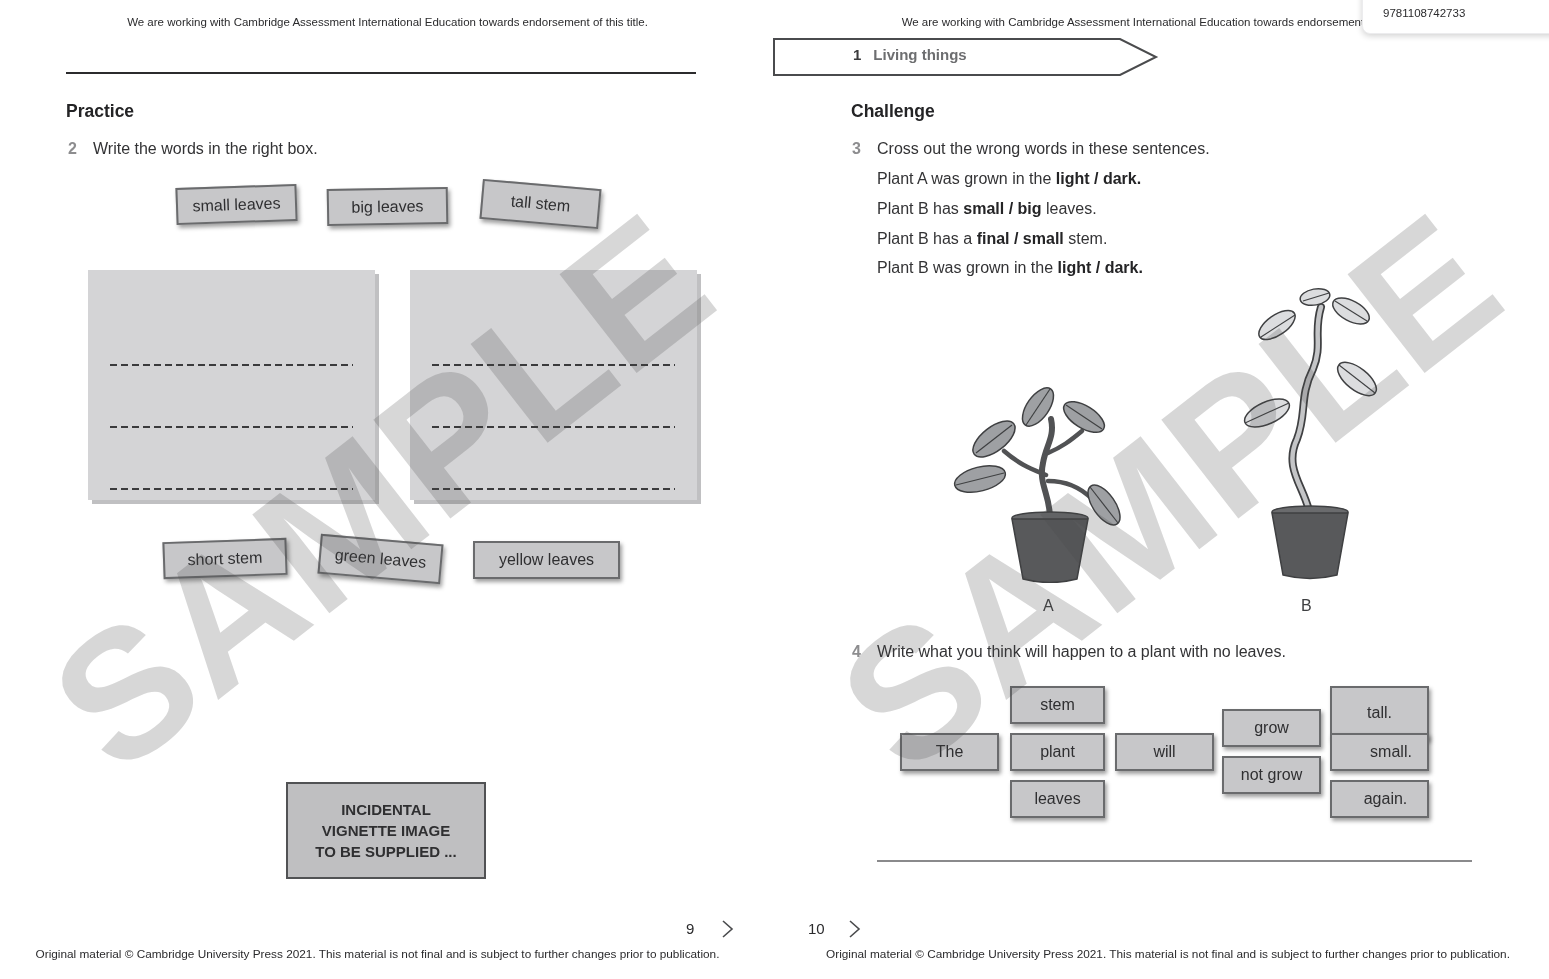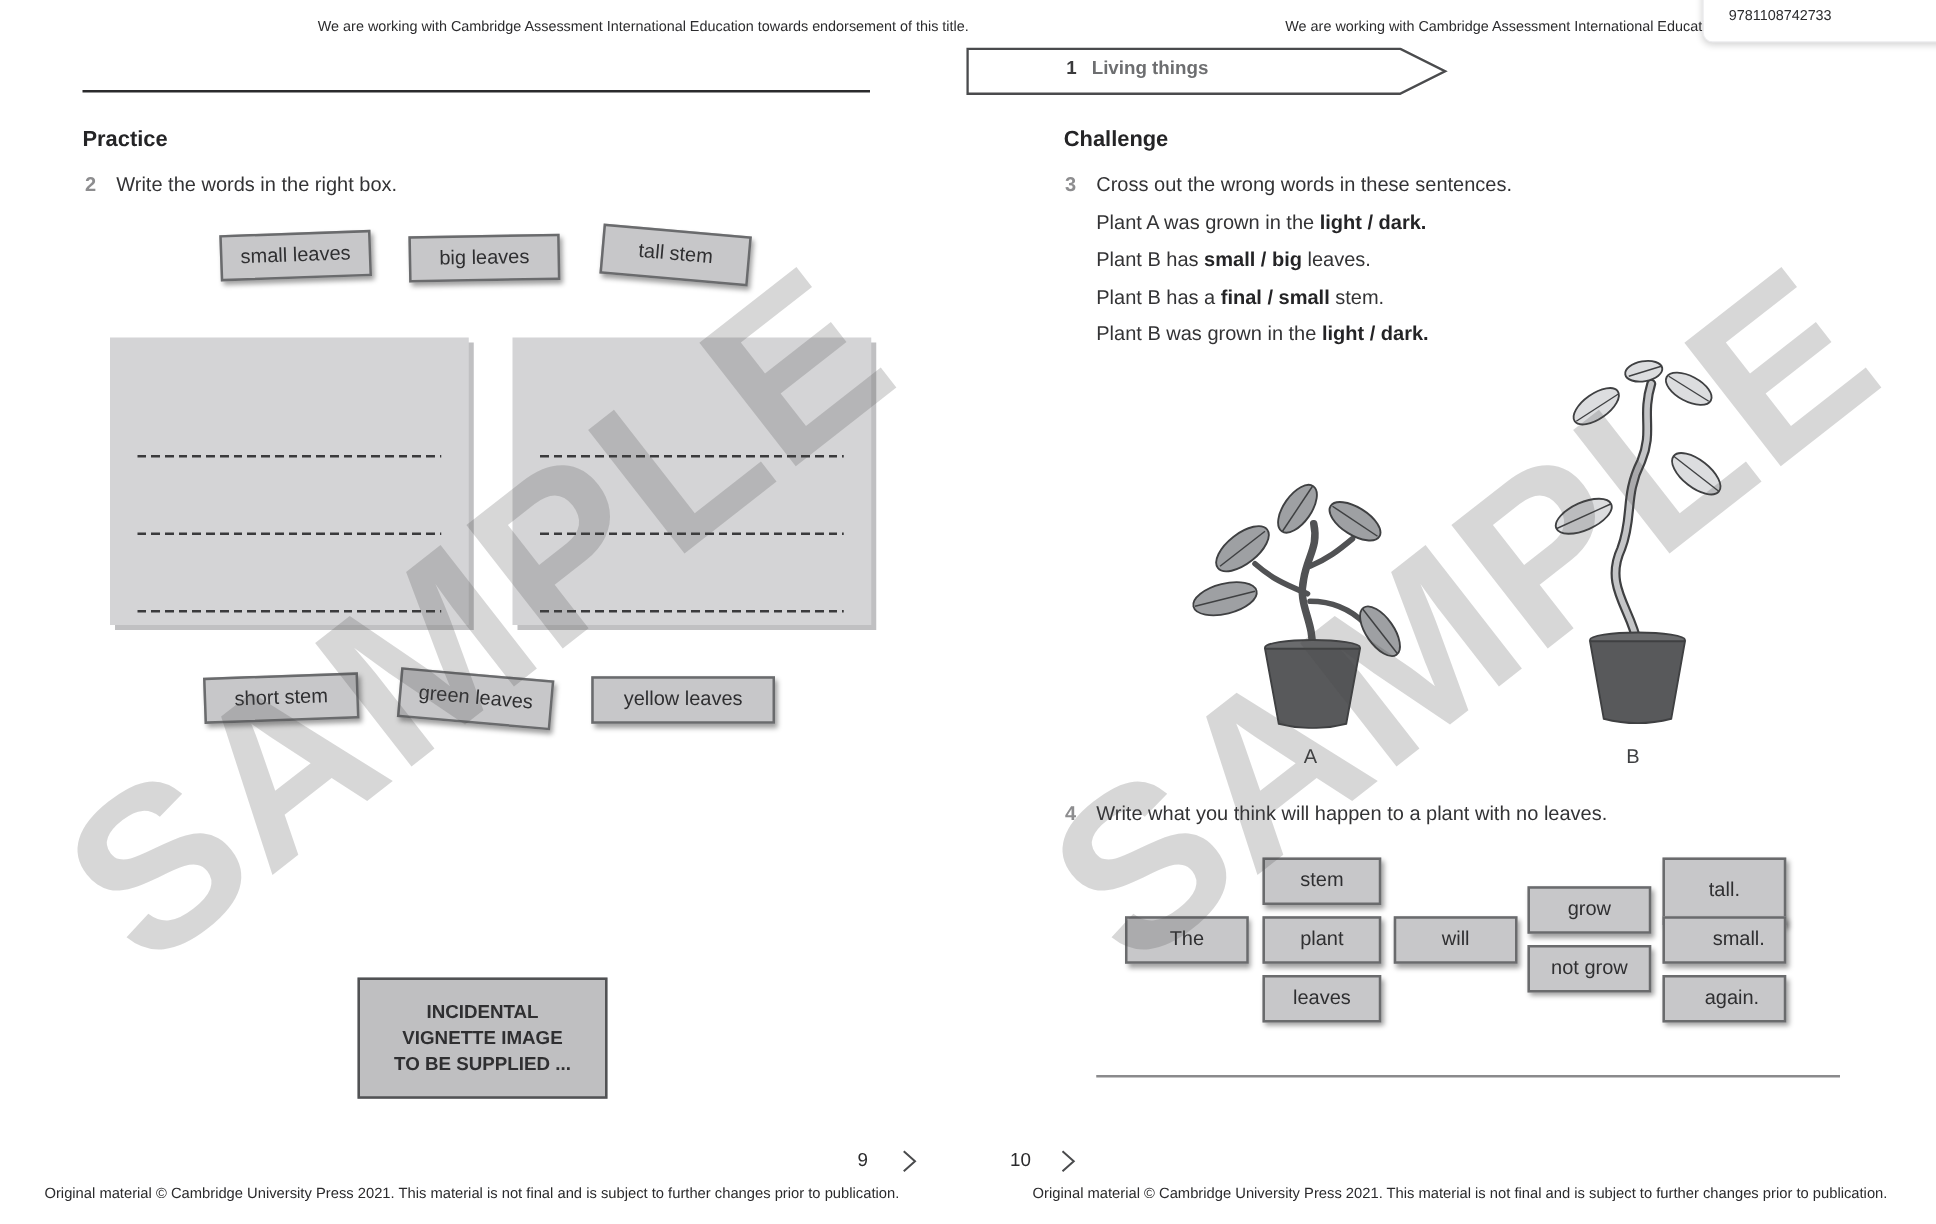--- a/index.html
+++ b/index.html
@@ -2,21 +2,21 @@
 <html><head>
 <meta charset="utf-8">
 <style>
   * { margin:0; padding:0; box-sizing:border-box; }
   html,body { width:1549px; height:979px; }
   body {
     position:relative; width:1549px; height:979px; overflow:hidden;
     background:#ffffff; font-family:"Liberation Sans", sans-serif; color:#3a3a3c;
   }
   .abs { position:absolute; }
-  .endorse { font-size:11.5px; color:#2b2b2d; text-align:right; }
+  .endorse { font-size:11.5px; color:#2b2b2d; text-align:center; }
   .secref { font-size:13px; font-weight:700; color:#2b2b2d; text-align:right; }
   .rule { border-top:2px solid #2b2b2d; }
   .h-section { font-size:17.5px; font-weight:700; color:#242426; }
   .qnum { font-size:16px; font-weight:700; color:#8d8d8f; }
   .qtext { font-size:16px; color:#333335; }
   .tile {
     position:absolute; display:flex; align-items:center; justify-content:center;
     background:#c7c7c9; border:2px solid #6a6b6d; color:#2f2f31; font-size:16px;
     box-shadow:2px 3px 4px rgba(0,0,0,0.38);
   }

